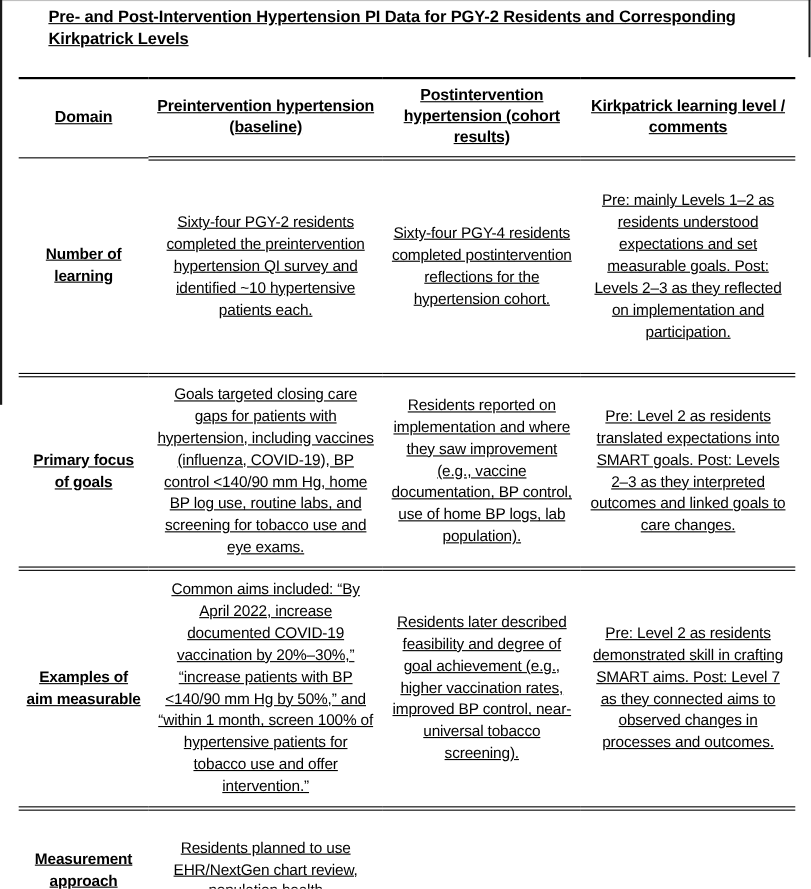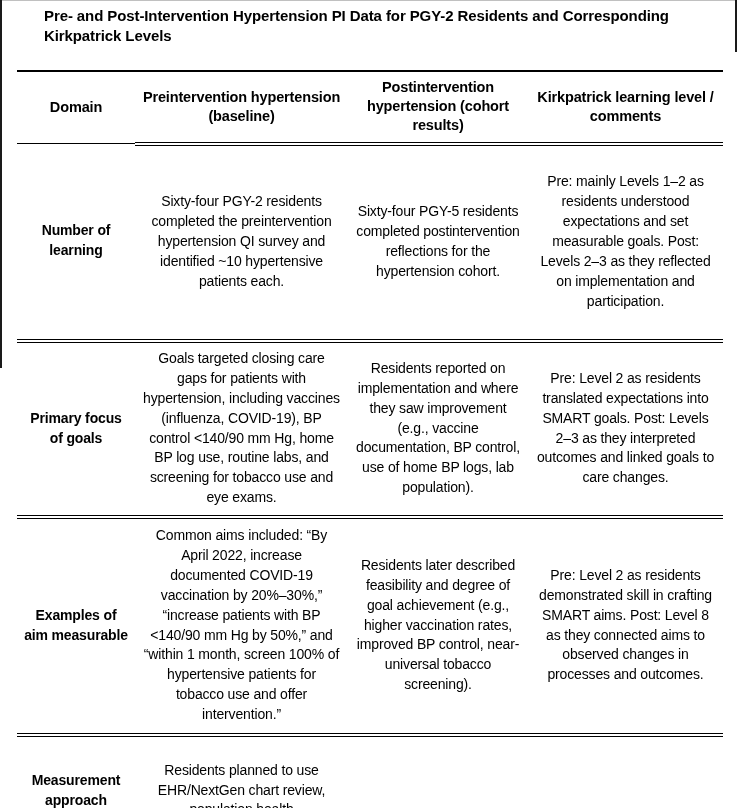--- a/index.html
+++ b/index.html
@@ -9,20 +9,21 @@
     overflow: hidden;
     position: relative;
     font-family: "Liberation Sans", sans-serif;
     color: #000000;
   }
   .page {
     position: relative;
     width: 737px; height: 808px;
     overflow: hidden;
     box-sizing: border-box;
+    text-decoration: underline;
   }
   
   .edge-top {
     position: absolute; top: 0; left: 0;
     width: 737px; height: 1px;
     background: #c0c0c0;
   }
   .edge-left {
     position: absolute; top: 0; left: 0;
     width: 2px; height: 368px;
@@ -107,34 +108,34 @@
         <th class="h-domain">Domain</th>
         <th class="h-other">Preintervention hypertension (baseline)</th>
         <th class="h-other">Postintervention hypertension (cohort results)</th>
         <th class="h-other">Kirkpatrick learning level / comments</th>
       </tr>
     </thead>
     <tbody>
       <tr class="row-residents">
         <th class="cell-domain">Number of learning</th>
         <td>Sixty-four PGY-2 residents completed the preintervention hypertension QI survey and identified ~10 hypertensive patients each.</td>
-        <td>Sixty-four PGY-5 residents completed postintervention reflections for the hypertension cohort.</td>
+        <td>Sixty-four PGY-4 residents completed postintervention reflections for the hypertension cohort.</td>
         <td>Pre: mainly Levels 1–2 as residents understood expectations and set measurable goals. Post: Levels 2–3 as they reflected on implementation and participation.</td>
       </tr>
       <tr class="sep row-goals">
         <th class="cell-domain">Primary focus of goals</th>
         <td>Goals targeted closing care gaps for patients with hypertension, including vaccines (influenza, COVID-19), BP control &lt;140/90 mm Hg, home BP log use, routine labs, and screening for tobacco use and eye exams.</td>
         <td>Residents reported on implementation and where they saw improvement (e.g., vaccine documentation, BP control, use of home BP logs, lab population).</td>
         <td>Pre: Level 2 as residents translated expectations into SMART goals. Post: Levels 2–3 as they interpreted outcomes and linked goals to care changes.</td>
       </tr>
       <tr class="sep row-aims">
         <th class="cell-domain">Examples of aim measurable</th>
         <td>Common aims included: “By April 2022, increase documented COVID-19 vaccination by 20%–30%,” “increase patients with BP &lt;140/90 mm Hg by 50%,” and “within 1 month, screen 100% of hypertensive patients for tobacco use and offer intervention.”</td>
         <td>Residents later described feasibility and degree of goal achievement (e.g., higher vaccination rates, improved BP control, near-universal tobacco screening).</td>
-        <td>Pre: Level 2 as residents demonstrated skill in crafting SMART aims. Post: Level 8 as they connected aims to observed changes in processes and outcomes.</td>
+        <td>Pre: Level 2 as residents demonstrated skill in crafting SMART aims. Post: Level 7 as they connected aims to observed changes in processes and outcomes.</td>
       </tr>
       <tr class="sep row-measurement">
         <th class="cell-domain">Measurement approach</th>
         <td>Residents planned to use EHR/NextGen chart review, population health</td>
         <td></td>
         <td></td>
       </tr>
     </tbody>
   </table>
 </div>

